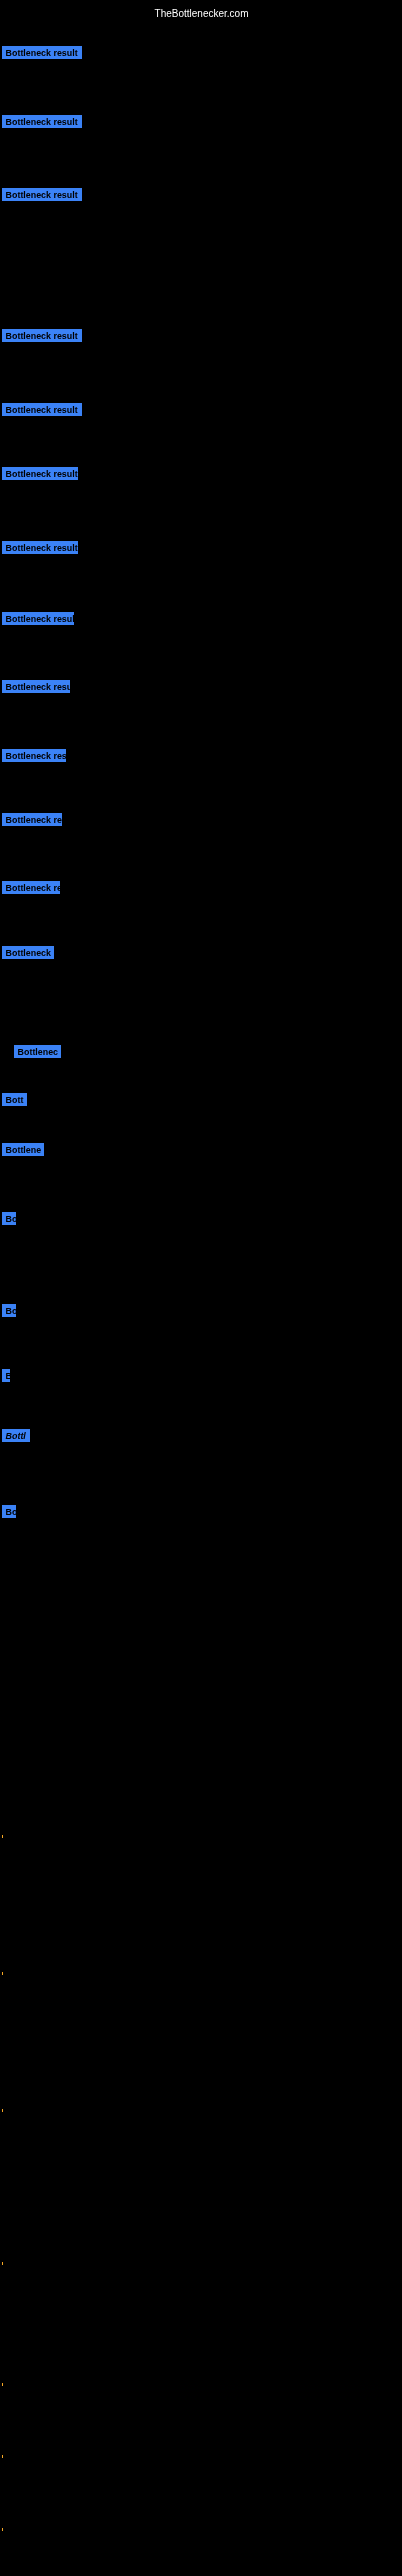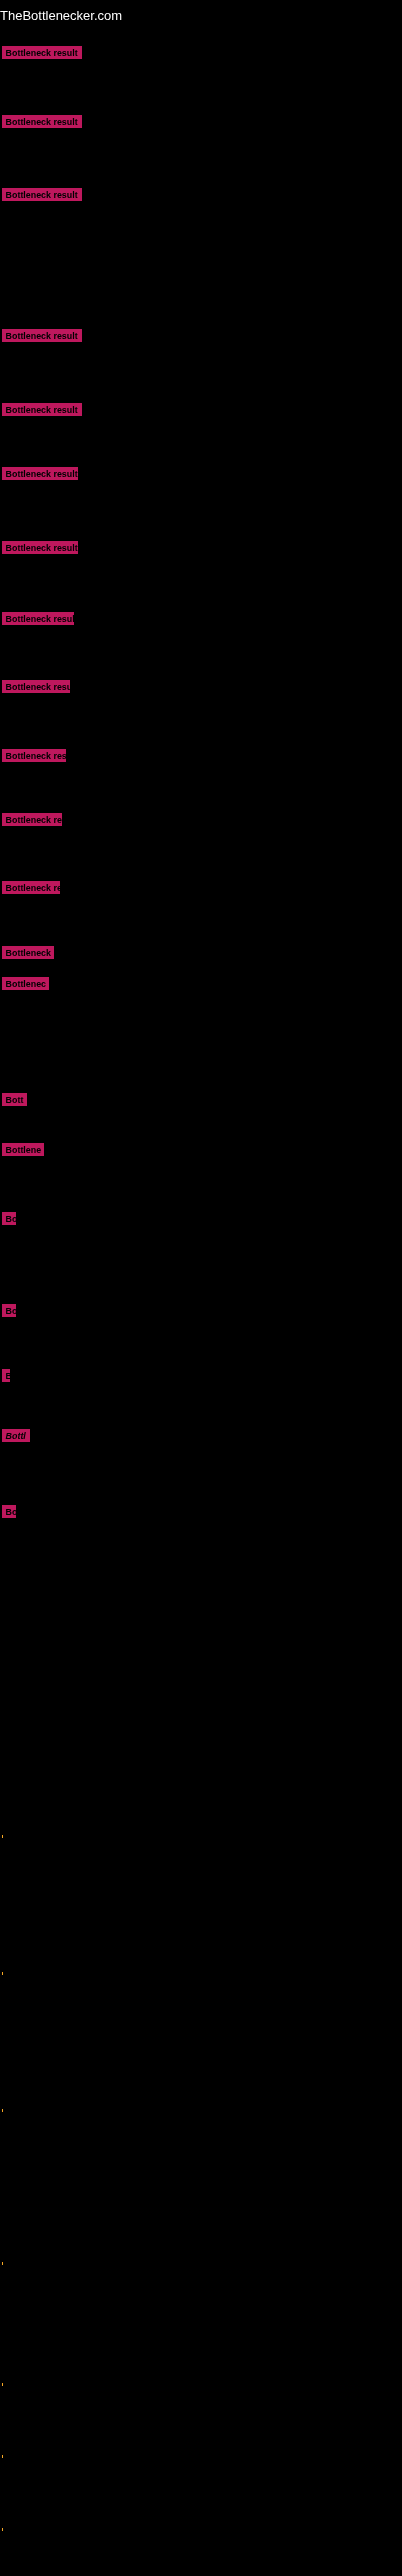--- a/index.html
+++ b/index.html
@@ -8,30 +8,31 @@
       box-sizing: border-box;
     }
     body {
       background-color: #000000;
       width: 403px;
       min-height: 2576px;
       font-family: Arial, sans-serif;
       position: relative;
     }
     .site-title {
+      text-align: center;
       color: #ffffff;
-      font-size: 13px;
+      font-size: 10px;
       padding: 4.8px 0;
       position: absolute;
       top: 3.2px;
       left: 0;
       right: 0;
     }
     .bottleneck-badge {
-      background-color: #be185d;
+      background-color: #3b82f6;
       color: #000000;
       font-size: 8.9px;
       font-weight: bold;
       padding: 1.6px 4px;
       display: inline-block;
       position: absolute;
       left: 1.6px;
       white-space: nowrap;
       overflow: hidden;
     }
@@ -54,21 +55,21 @@
     <div class="bottleneck-badge" style="top: 329px; max-width: 89px;">Bottleneck result</div>
     <div class="bottleneck-badge" style="top: 403px; max-width: 81px;">Bottleneck result</div>
     <div class="bottleneck-badge" style="top: 467px; max-width: 76px;">Bottleneck result</div>
     <div class="bottleneck-badge" style="top: 541px; max-width: 76px;">Bottleneck result</div>
     <div class="bottleneck-badge" style="top: 612px; max-width: 72px;">Bottleneck result</div>
     <div class="bottleneck-badge" style="top: 680px; max-width: 68px;">Bottleneck resu</div>
     <div class="bottleneck-badge" style="top: 749px; max-width: 64px;">Bottleneck resu</div>
     <div class="bottleneck-badge" style="top: 813px; max-width: 60px;">Bottleneck res</div>
     <div class="bottleneck-badge" style="top: 881px; max-width: 58px;">Bottleneck res</div>
     <div class="bottleneck-badge" style="top: 946px; max-width: 52px;">Bottleneck re</div>
-    <div class="bottleneck-badge" style="top: 977px; max-width: 47px;">Bottlenec</div>
+    <div class="bottleneck-badge" style="top: 1045px; max-width: 47px; margin-left: 12px;">Bottlenec</div>
     <div class="bottleneck-badge" style="top: 1079px; max-width: 26px; margin-top: 14px;">Bott</div>
     <div class="bottleneck-badge" style="top: 1143px; max-width: 42px;">Bottlene</div>
     <div class="bottleneck-badge" style="top: 1212px; max-width: 14.5px;">Bo</div>
     <div class="bottleneck-badge" style="top: 1304px; max-width: 14.5px;">Bo</div>
     <div class="bottleneck-badge" style="top: 1369px; max-width: 8px;">B</div>
     <div class="bottleneck-badge" style="top: 1429px; max-width: 31px; font-style: italic;">Bottl</div>
     <div class="bottleneck-badge" style="top: 1505px; max-width: 14.5px;">Bo</div>
   </div>
 
 <div id="lines-container">

